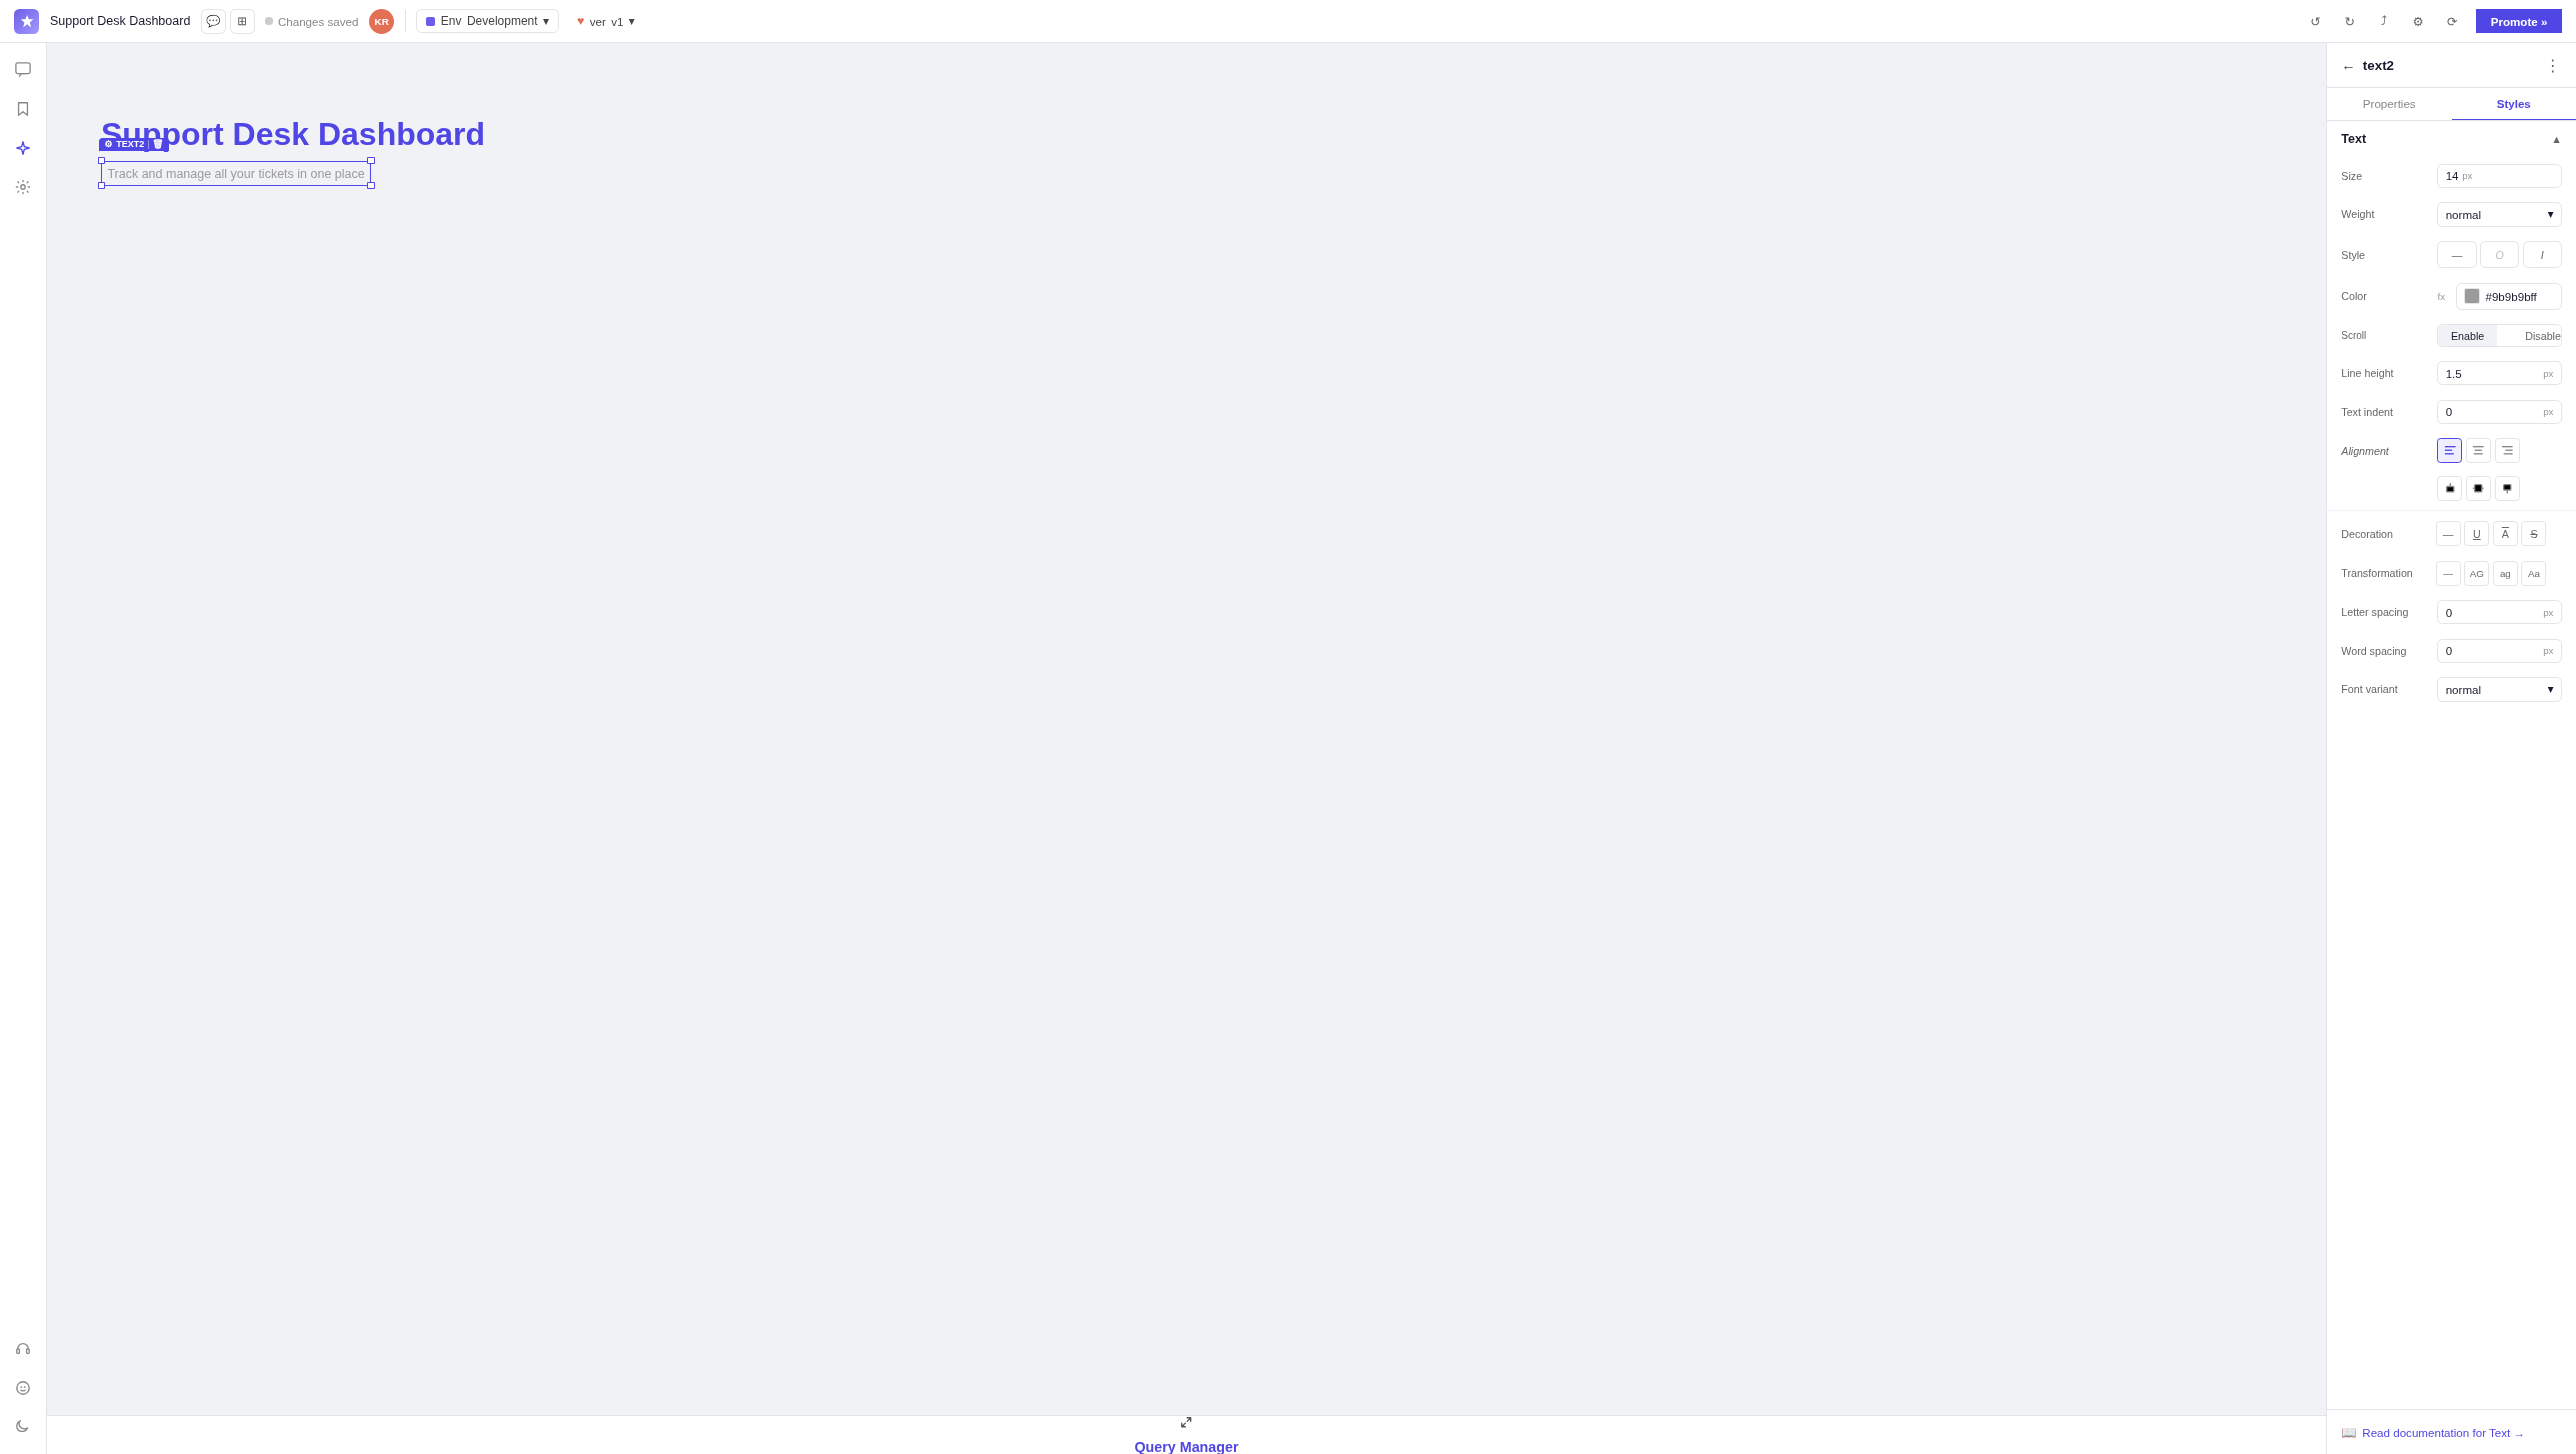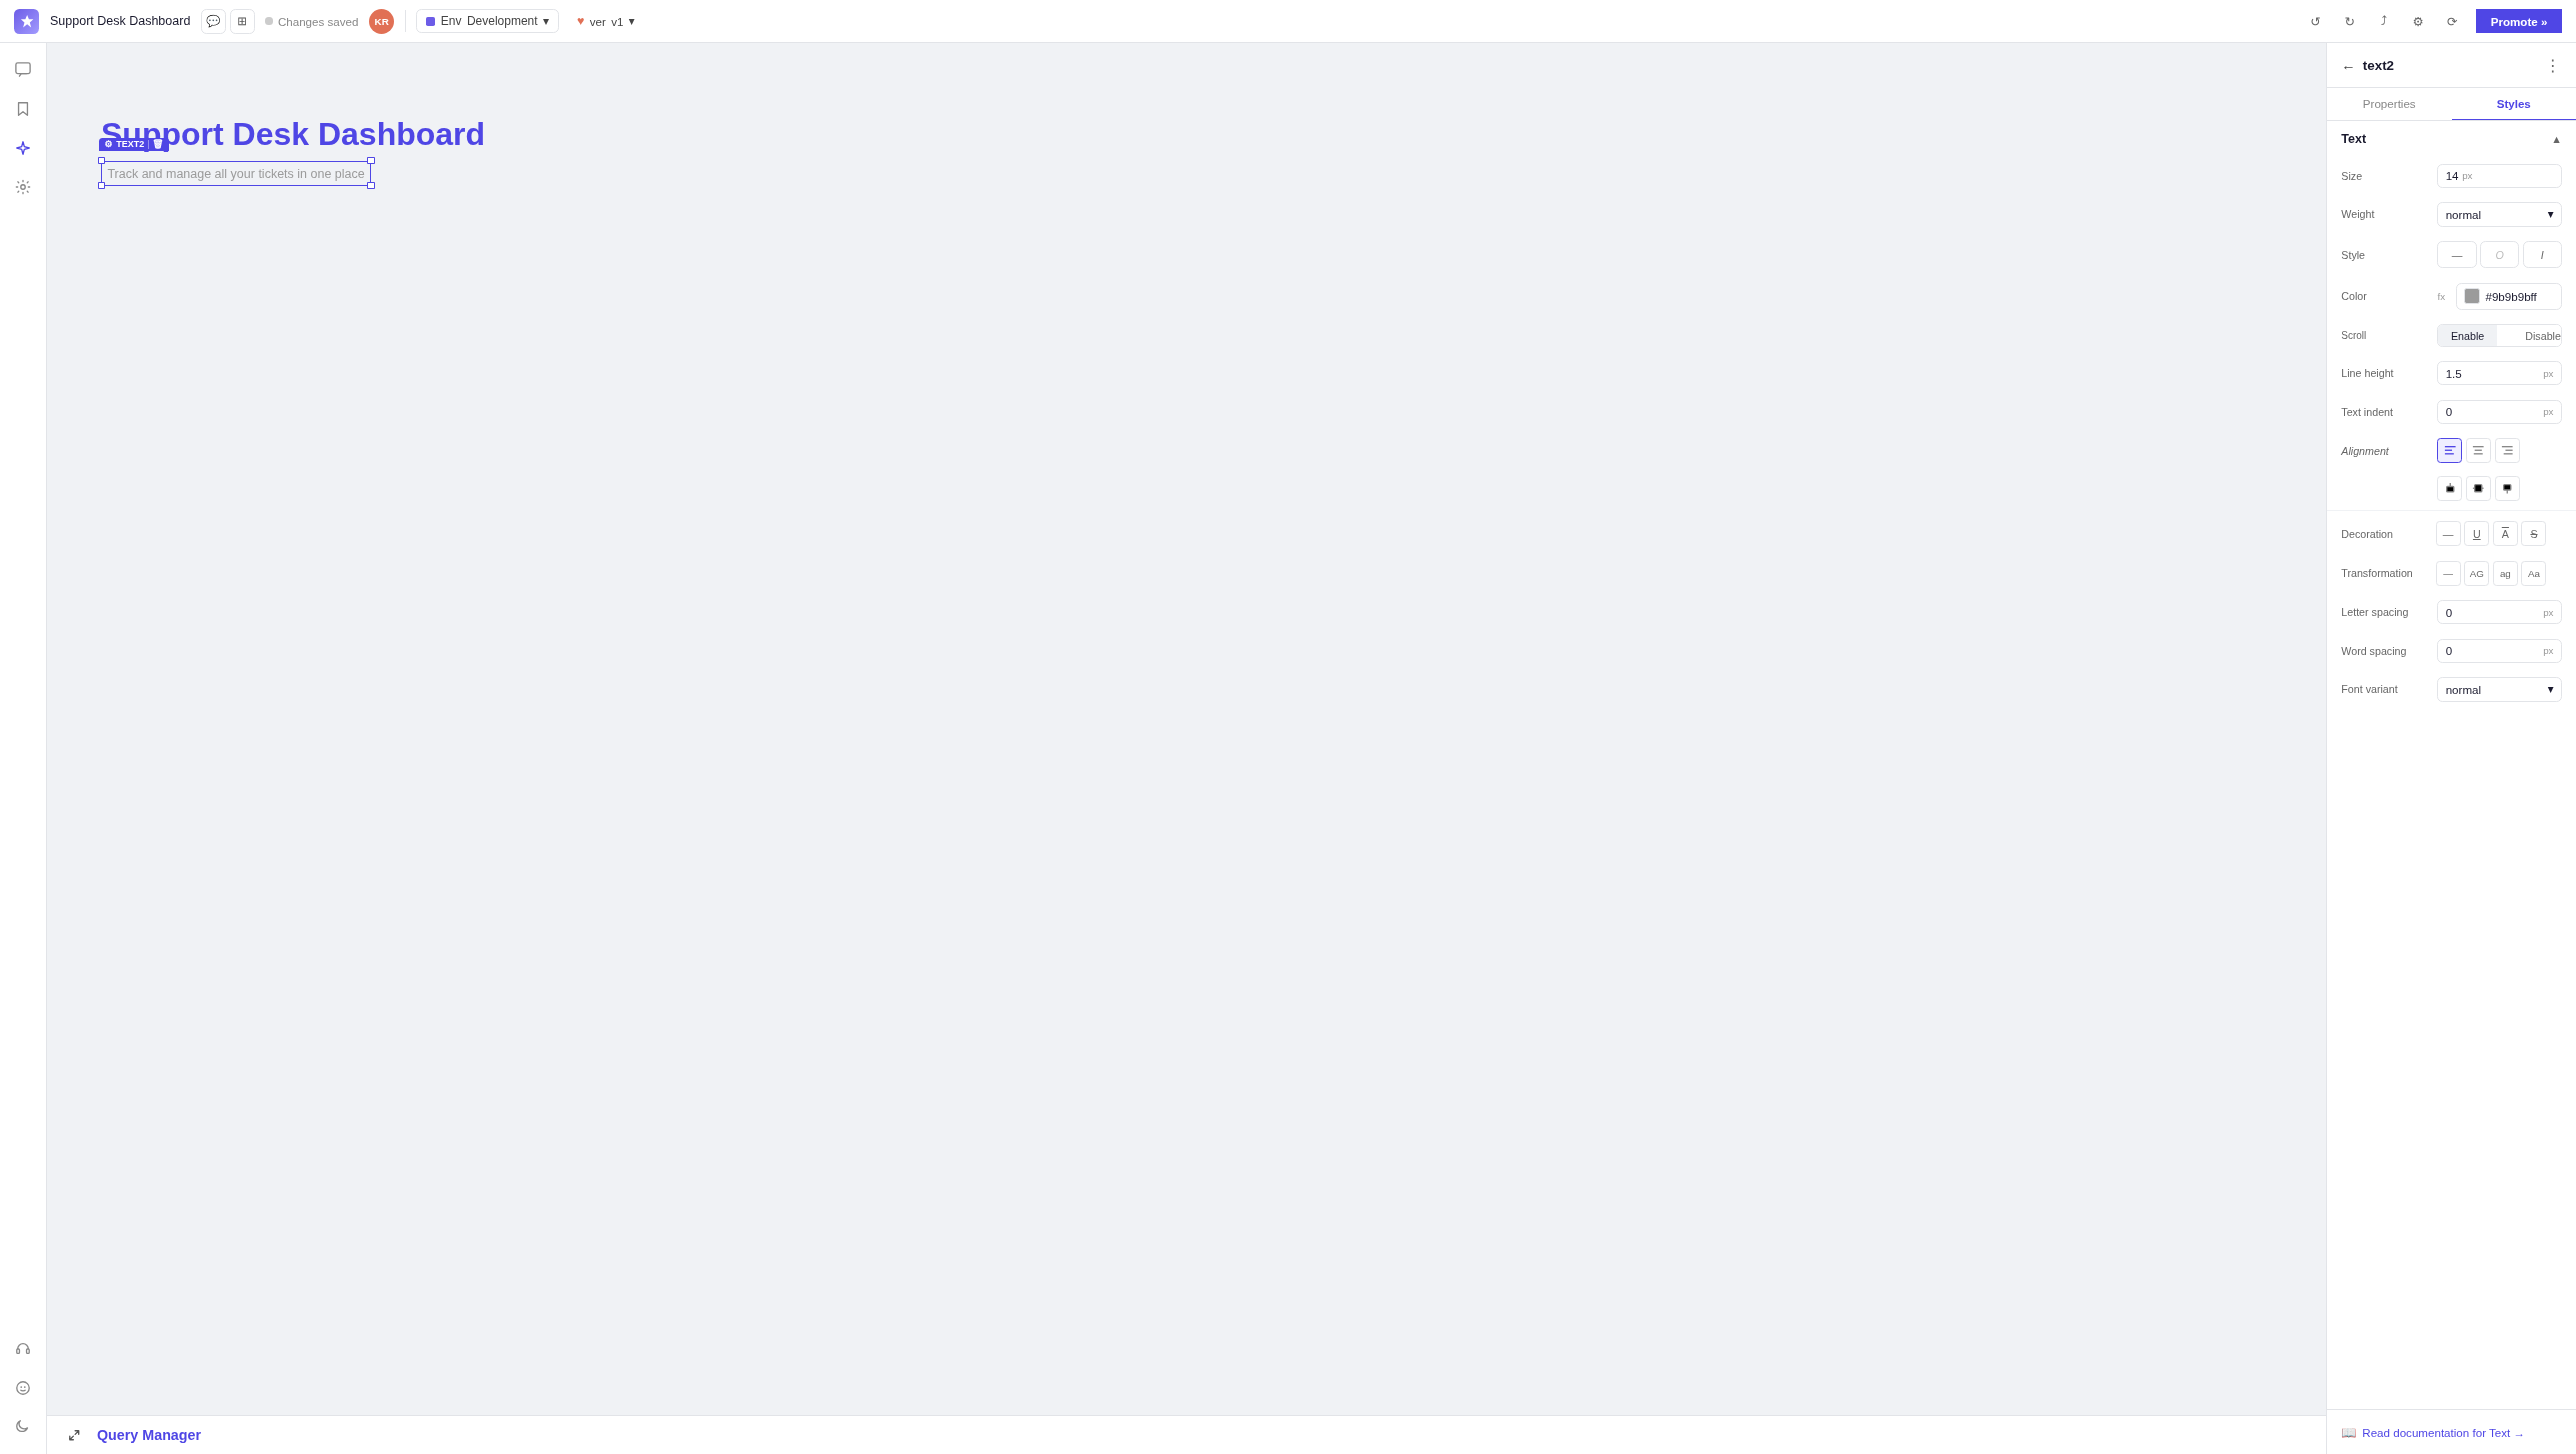--- a/index.html
+++ b/index.html
@@ -173,20 +173,21 @@
     
     .bottom-bar {
       height: 39px;
       background: #fff;
       border-top: 0.9px solid #e2e4e8;
       display: flex;
       align-items: center;
       padding: 0 14.3px;
       gap: 10.7px;
       flex-shrink: 0;
+      flex-direction: column;
     }
     .bottom-expand-btn {
       width: 25px; height: 25px; border-radius: 3.6px;
       background: transparent; border: none; cursor: pointer;
       display: flex; align-items: center; justify-content: center;
       font-size: 12.5px; color: #555;
     }
     .bottom-query-manager {
       font-size: 14.3px; font-weight: 600; color: #4f46e5;
     }

